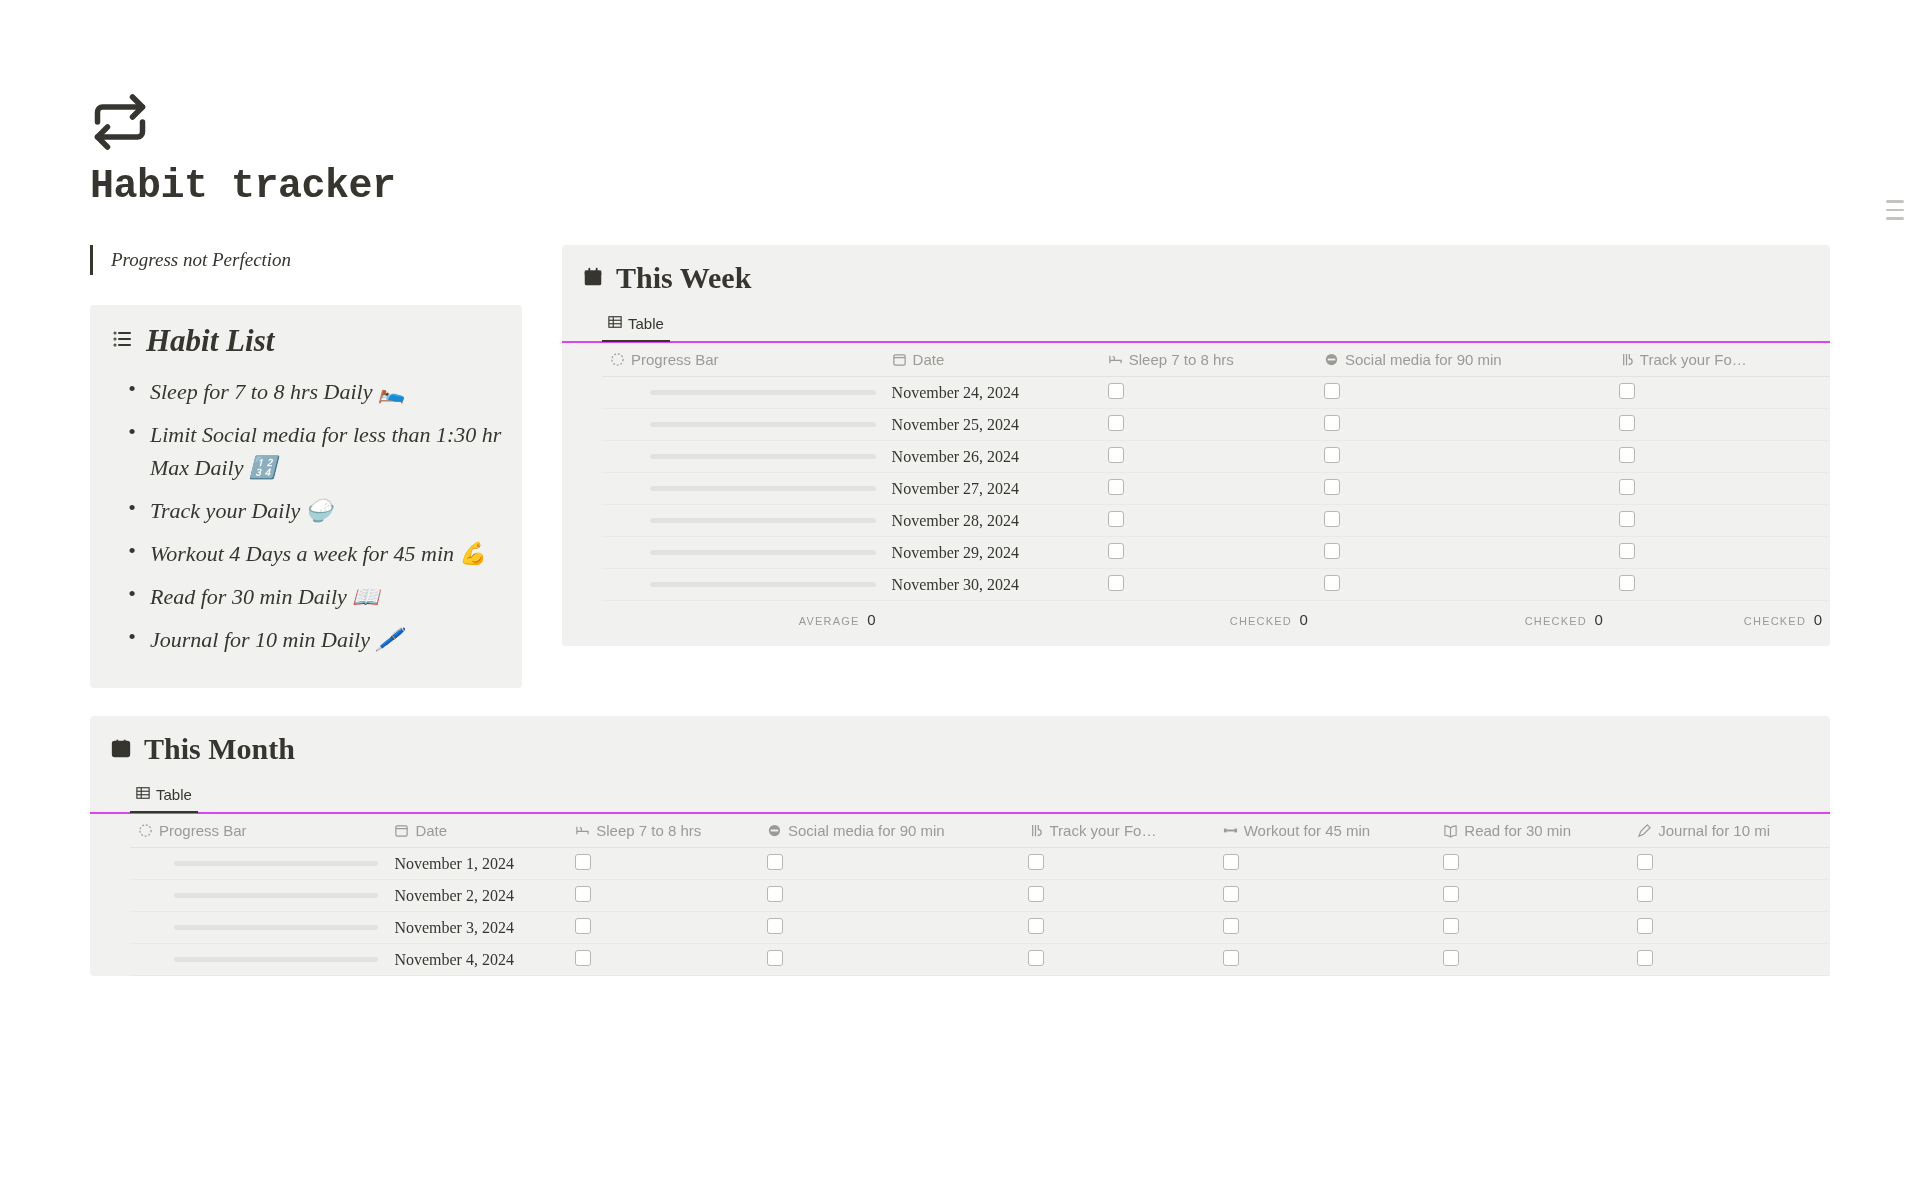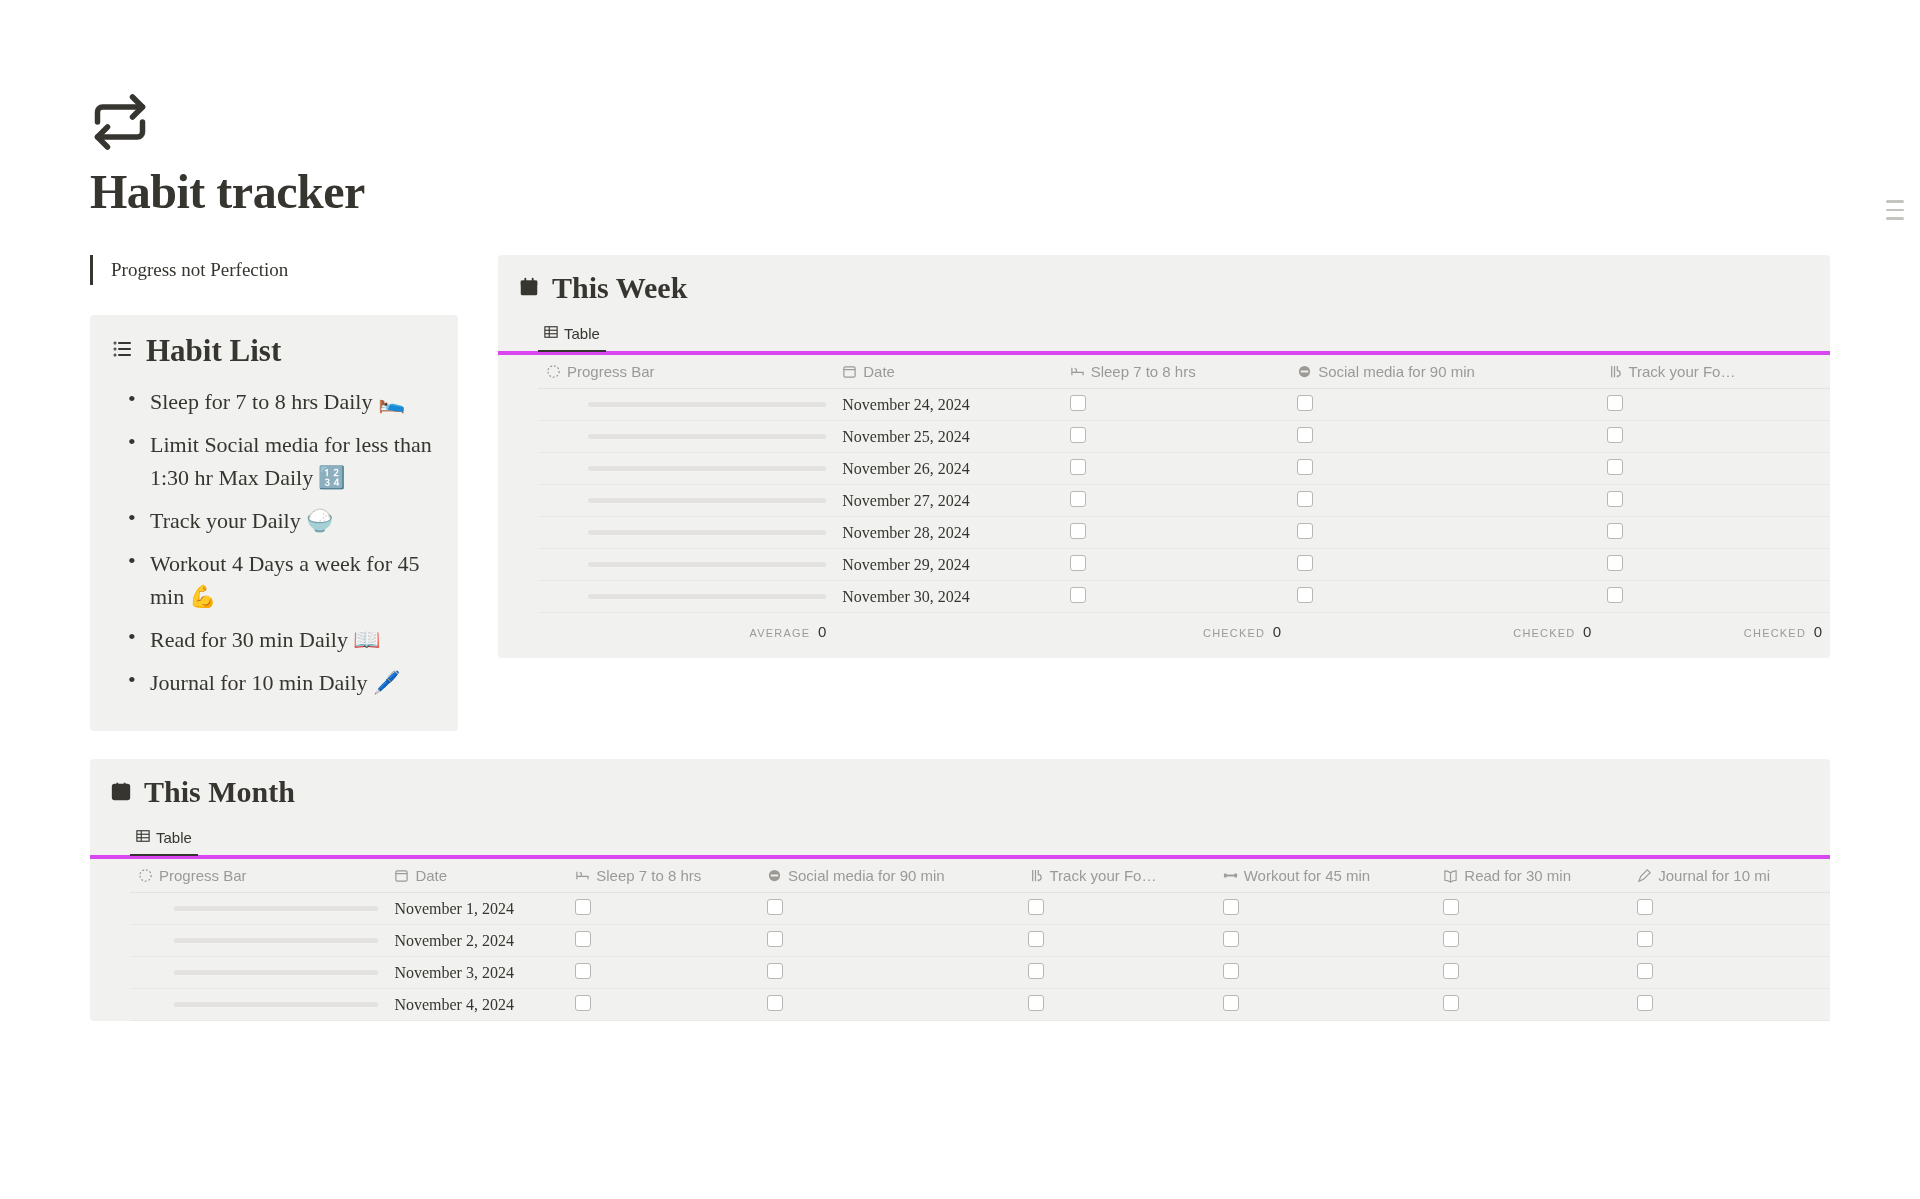--- a/index.html
+++ b/index.html
@@ -3,41 +3,41 @@
 <meta charset="utf-8">
 <style>
 * { margin:0; padding:0; box-sizing:border-box; }
 body { background:#fff; font-family: ui-serif, Georgia, "Times New Roman", serif; color:#37352f; width:1920px; height:1199px; overflow:hidden; position:relative; }
 
 .page { padding: 92px 90px 0 90px; }
 
 .page-icon { margin-bottom: 8px; }
 .page-icon svg { width:60px; height:60px; }
 
-h1.title { font-size:48px; font-weight:700; letter-spacing:-.5px; margin-bottom: 36px; }
+h1.title { font-size:40px; font-weight:700; letter-spacing:-.5px; margin-bottom: 36px; font-family: Liberation Mono, monospace; }
 
 .columns { display:flex; gap:40px; align-items:flex-start; }
-.col-left { width:368px; flex-shrink:0; }
+.col-left { width:432px; flex-shrink:0;font-style:italic; }
 .col-right { flex:1; }
 
 .quote { border-left:3px solid #37352f; padding:4px 0 4px 18px; font-size:19px; margin-bottom:30px; }
 
 .callout { background:#f1f1ef; border-radius:4px; padding:18px 20px 22px 20px; }
 .callout-title { display:flex; align-items:center; gap:12px; font-size:31px; font-weight:700; margin-bottom:16px; }
 .callout-title svg { width:24px; height:24px; }
 
 .habit-list { list-style:none; padding-left:18px; }
 .habit-list li { position:relative; padding-left:22px; font-size:22px; line-height:1.5; margin-bottom:10px; }
 .habit-list li::before { content:"•"; position:absolute; left:0; font-size:22px; line-height:1.3; }
 
 .section-panel { background:#f1f1ef; border-radius:4px; padding:16px 0 12px 0; }
 .section-title { display:flex; align-items:center; gap:12px; font-size:30px; font-weight:700; padding:0 20px 10px 20px; }
 .section-title svg { width:22px; height:22px; fill:#37352f; }
 
-.view-tabs { display:flex; padding:4px 60px 0 40px; border-bottom:4px solid #d946ef; }
+.view-tabs { display:flex; padding:4px 60px 0 40px; border-bottom:2px solid #d946ef; }
 .view-tab { display:flex; align-items:center; gap:6px; padding:6px 6px 8px 6px; font-size:15px; font-family:-apple-system,BlinkMacSystemFont,"Segoe UI",Helvetica,sans-serif; color:#37352f; border-bottom:2px solid #37352f; margin-bottom:-1px; }
 .view-tab svg { width:14px; height:14px; fill:#37352f; }
 
 .tbl { width:calc(100% - 40px); margin-left:40px; border-collapse:collapse; font-family:-apple-system,BlinkMacSystemFont,"Segoe UI",Helvetica,sans-serif; font-size:15px; }
 .tbl th { text-align:left; font-weight:400; color:#9b9a97; padding:8px 8px; border-bottom:1px solid #e3e2e0; white-space:nowrap; overflow:hidden; text-overflow:ellipsis; }
 .tbl th .hd { display:flex; align-items:center; gap:6px; white-space:nowrap; overflow:hidden; }
 .tbl th svg { width:15px; height:15px; fill:#9b9a97; flex-shrink:0; }
 .tbl td { padding:6px 8px; border-bottom:1px solid #e9e9e7; vertical-align:middle; }
 .tbl td.date-cell { font-family: Liberation Serif, serif; font-size:16px; color:#37352f; }
 .tbl tr.footer td { border-bottom:none; text-align:right; color:#9b9a97; font-size:13px; padding-top:10px; }

